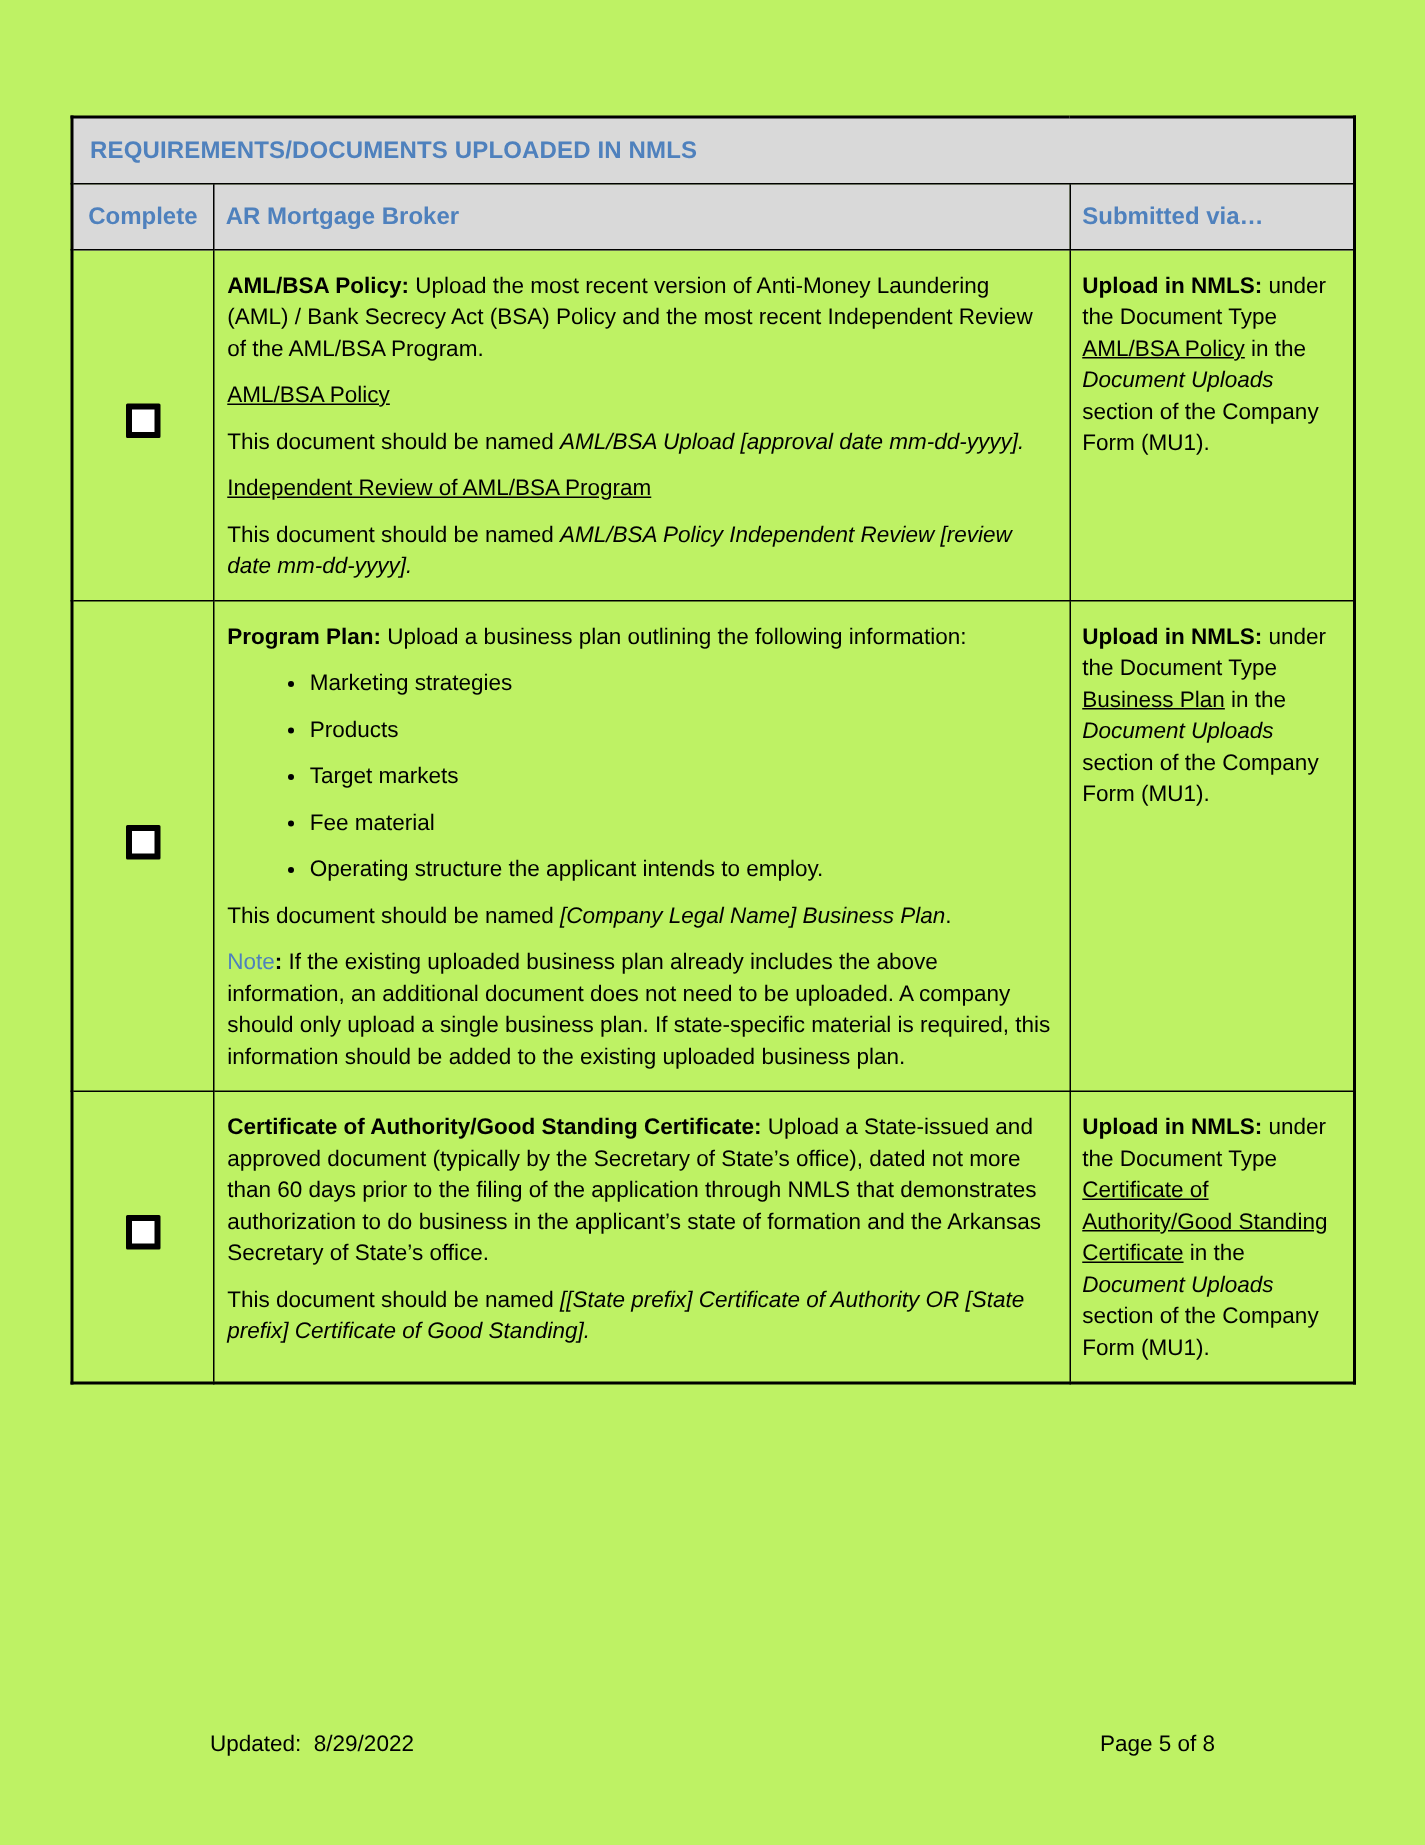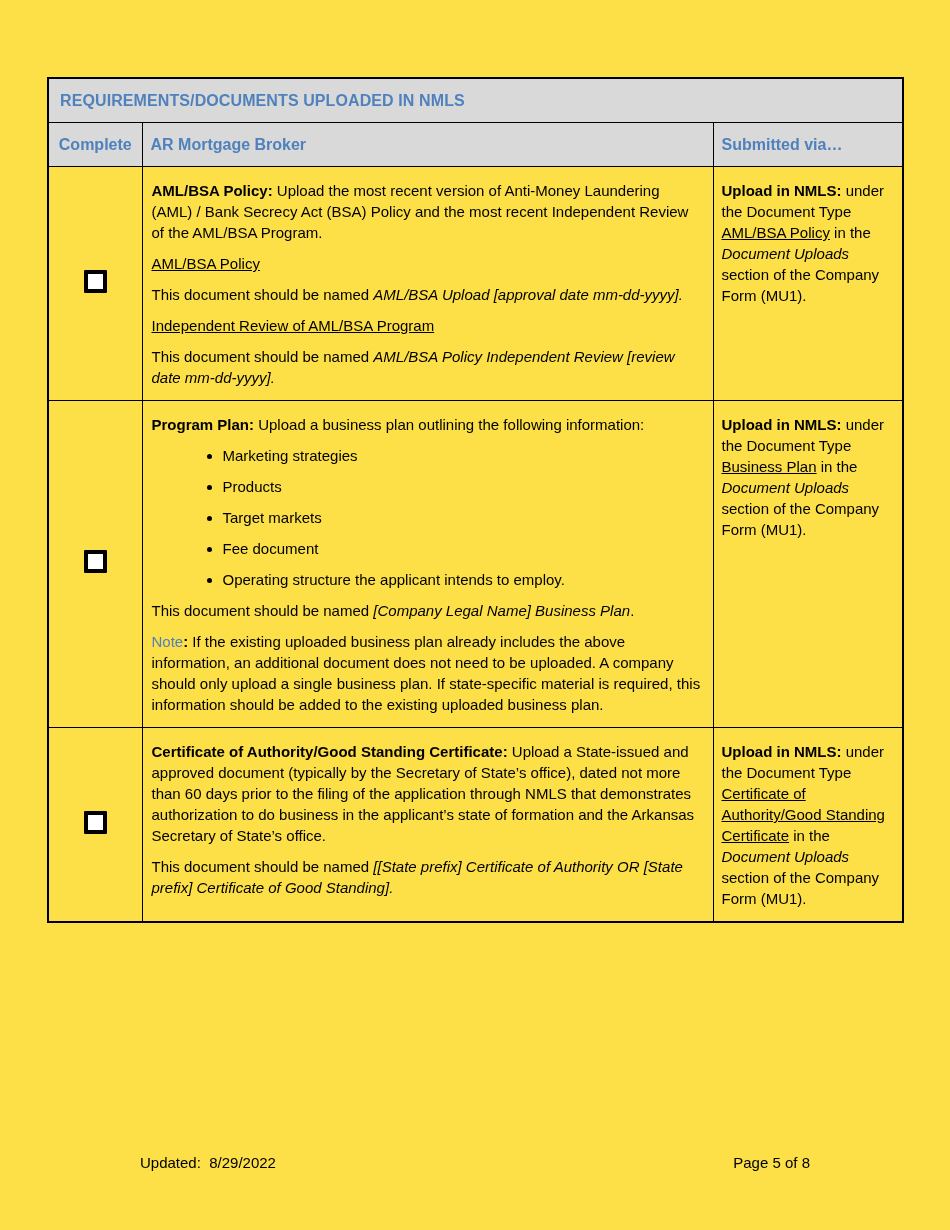--- a/index.html
+++ b/index.html
@@ -4,21 +4,21 @@
 <style>
   :root{
     --accent:#4F81BD;
     --hdr-bg:#D9D9D9;
   }
   html,body{margin:0;padding:0;}
   body{
     width:950px;height:1230px;background:#ffffff;color:#000;
     font-family:"Liberation Sans",sans-serif;
   }
-  .page{position:relative;width:950px;height:1230px;background:#fde047;overflow:hidden;}
+  .page{position:relative;width:950px;height:1230px;background:#bef264;overflow:hidden;}
 
   table.req-table{
     position:absolute;left:47px;top:77px;width:855px;
     border-collapse:collapse;table-layout:fixed;
     border:2px solid #000;
   }
   col.c1{width:94px}
   col.c2{width:571px}
   col.c3{width:190px}
   td{border:1px solid #000;vertical-align:top;}
@@ -40,21 +40,21 @@
   .side-cell{padding:13px 6px 2px 8px;}
   .check-cell{text-align:center;vertical-align:middle;padding:0;}
 
   .checkbox{
     display:inline-block;width:15px;height:15px;
     border:4px solid #000;background:#fff;border-radius:1px;
   }
 
   p.para{margin:0 0 10px 0;}
   ul.bullet-list{margin:0 0 10px 0;padding:0 0 0 55px;list-style:disc outside;}
-  ul.bullet-list li{margin:0 0 10px 16px;}
+  ul.bullet-list li{margin:0 0 10px 0;}
 
   .seg-b{font-weight:bold;}
   .seg-i{font-style:italic;}
   .seg-u{text-decoration:underline;}
   .seg-bb{font-weight:normal;color:var(--accent);}
 
   .footer{
     position:absolute;left:140px;right:140px;top:1153px;
     display:flex;justify-content:space-between;
     font-size:15px;line-height:19px;
@@ -102,21 +102,21 @@
       <tr class="data-row" style="height:324px;">
         <td class="check-cell">
           <span class="checkbox"></span>
         </td>
         <td class="main-cell">
           <p class="para"><span class="seg-b">Program Plan:</span><span>  Upload a business plan outlining the following information:</span></p>
           <ul class="bullet-list">
               <li>Marketing strategies</li>
               <li>Products</li>
               <li>Target markets</li>
-              <li>Fee document</li>
+              <li>Fee material</li>
               <li>Operating structure the applicant intends to employ.</li>
             </ul>
           <p class="para"><span>This document should be named </span><span class="seg-i">[Company Legal Name] Business Plan</span><span>.</span></p>
           <p class="para"><span class="seg-bb">Note</span><span class="seg-b">:</span><span> If the existing uploaded business plan already includes the above information, an additional document does not need to be uploaded. A company should only upload a single business plan. If state-specific material is required, this information should be added to the existing uploaded business plan.</span></p>
         </td>
         <td class="side-cell">
           <p class="para"><span class="seg-b">Upload in NMLS:</span><span> under the Document Type </span><span class="seg-u">Business Plan</span><span> in the </span><span class="seg-i">Document Uploads</span><span> section of the Company Form (MU1).</span></p>
         </td>
       </tr>
 

